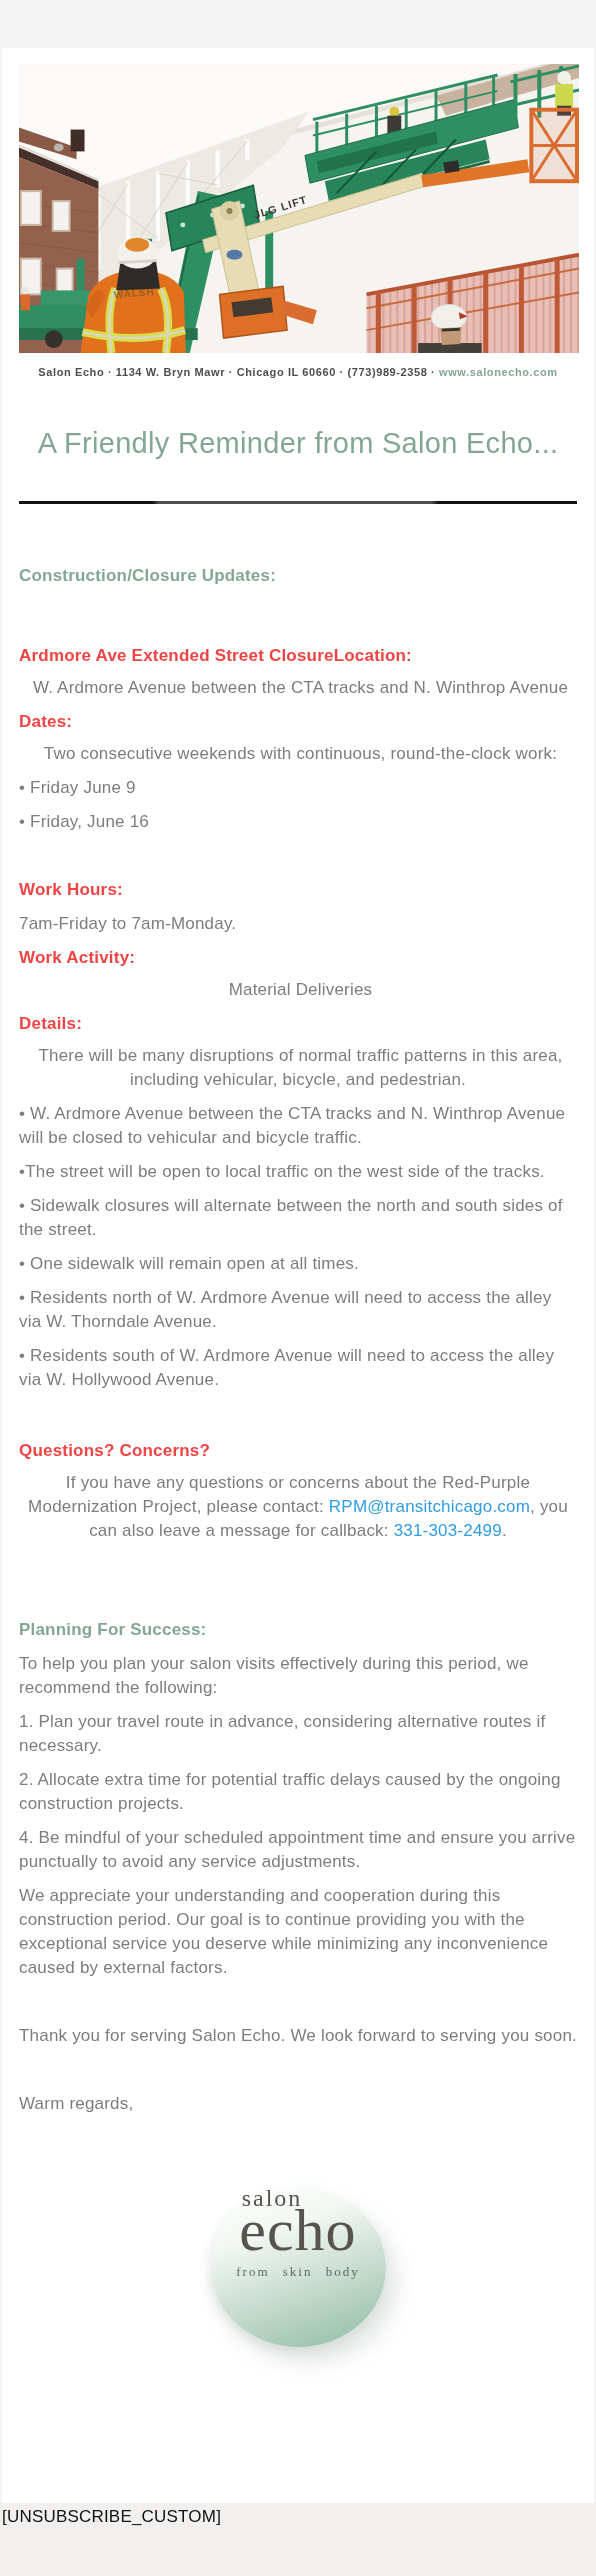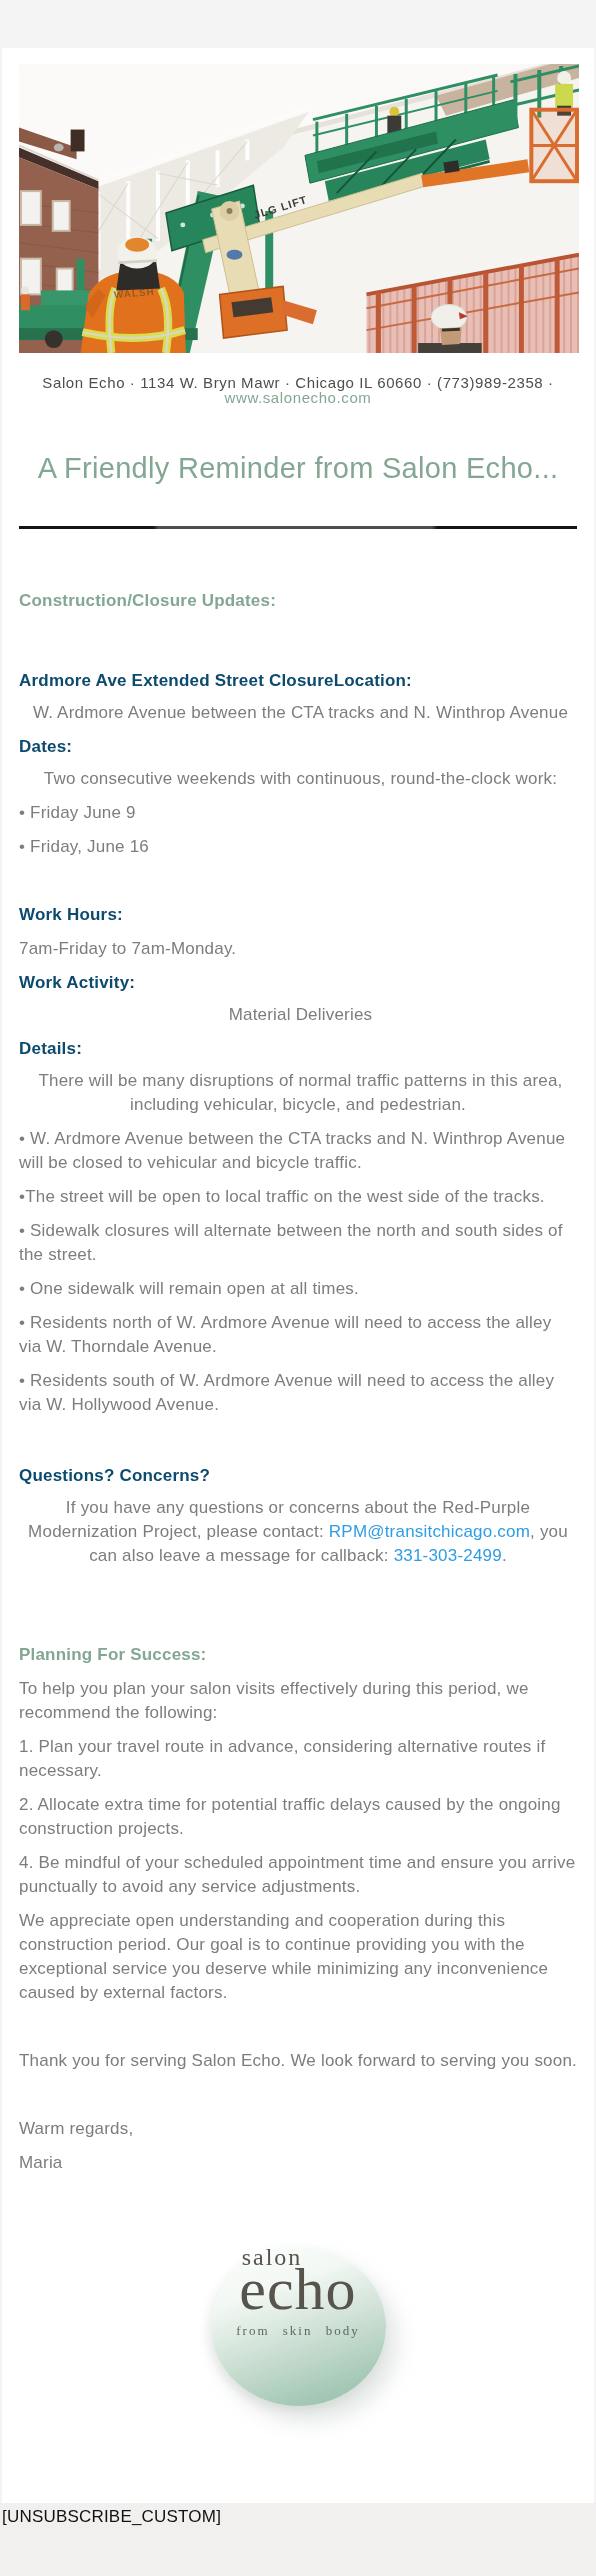--- a/index.html
+++ b/index.html
@@ -14,23 +14,23 @@
   .card{
     background:#ffffff;
     margin:0 2px;
     height:2455px;
     box-sizing:border-box;
     padding:16px 17px 0 17px;
     overflow:hidden;
   }
   .photo{display:block;width:560px;height:289px;background:#f5f4f1;}
   .address{
-    margin-top:22px;
+    margin-top:12px;
     text-align:center;
-    font-size:15px;font-weight:normal;
+    font-size:11px;font-weight:bold;
     line-height:15px;
     color:#4e4e4e;
     letter-spacing:0.6px;
   }
   .address a{color:#83a793;text-decoration:none;}
   .headline{
     margin:46px 0 0 0;
     text-align:center;
     font-size:29px;
     font-weight:400;
@@ -38,21 +38,21 @@
     color:#83a793;
     letter-spacing:0.3px;
   }
   .divider{
     height:3px;margin-top:40px;
     background:linear-gradient(to right,#141414 0%,#141414 24%,#4e4e4e 25%,#4e4e4e 74%,#141414 75%,#141414 100%);
   }
   .content{font-size:17px;line-height:24px;color:#7d7d7d;}
   .content p{margin:10px 0;white-space:pre-wrap;letter-spacing:0.2px;}
   .content p.tight{margin-top:8px;text-align:center;}
-  .content p.label{font-weight:bold;color:#0c4a6e;margin-bottom:0;}
+  .content p.label{font-weight:bold;color:#ef4444;margin-bottom:0;}
   .content p.hgreen{font-weight:bold;color:#83a793;}
   .content a.link{color:#2f9de4;text-decoration:none;}
   .gap{width:100%;}
   .logo-wrap{margin-top:72px;display:flex;justify-content:center;}
   .logo{
     width:175px;height:159px;border-radius:50%;
     background:linear-gradient(160deg,#fdfffd 0%,#f3f8f4 28%,#cfe1d6 55%,#a8cab7 82%,#90bda6 100%);
     box-shadow:10px 14px 22px rgba(110,130,120,.22), -4px 4px 10px rgba(120,135,128,.12);
     display:flex;flex-direction:column;align-items:center;
     font-family:"Liberation Serif","DejaVu Serif",serif;
@@ -297,26 +297,25 @@
       <p class="p">• Residents south of W. Ardmore Avenue will need to access the alley via W. Hollywood Avenue.</p>
       <div class="gap" style="height: 27px;"></div>
       <p class="label">Questions? Concerns?</p>
       <p class="rich tight"><span>If you have any questions or concerns about the Red-Purple Modernization Project, please contact: </span><a class="link" href="#">RPM@transitchicago.com</a><span>, you can also leave a message for callback: </span><a class="link" href="#">331-303-2499</a><span>.</span></p>
       <div class="gap" style="height: 55px;"></div>
       <p class="hgreen">Planning For Success:</p>
       <p class="p">To help you plan your salon visits effectively during this period, we recommend the following:</p>
       <p class="p">1. Plan your travel route in advance, considering alternative routes if necessary.</p>
       <p class="p">2. Allocate extra time for potential traffic delays caused by the ongoing construction projects.</p>
       <p class="p">4. Be mindful of your scheduled appointment time and ensure you arrive punctually to avoid any service adjustments.</p>
-      <p class="p">We appreciate open understanding and cooperation during this construction period. Our goal is to continue providing you with the exceptional service you deserve while minimizing any inconvenience caused by external factors.</p>
+      <p class="p">We appreciate your understanding and cooperation during this construction period. Our goal is to continue providing you with the exceptional service you deserve while minimizing any inconvenience caused by external factors.</p>
       <div class="gap" style="height: 24px;"></div>
       <p class="p">Thank you for serving Salon Echo. We look forward to serving you soon.</p>
       <div class="gap" style="height: 24px;"></div>
       <p class="p">Warm regards,</p>
-      <p class="p">Maria</p>
     </div>
 
   <div class="logo-wrap">
     <div class="logo">
       <div class="salon">salon</div>
       <div class="echo">echo</div>
       <div class="tagline">from skin body</div>
     </div>
   </div>
 

